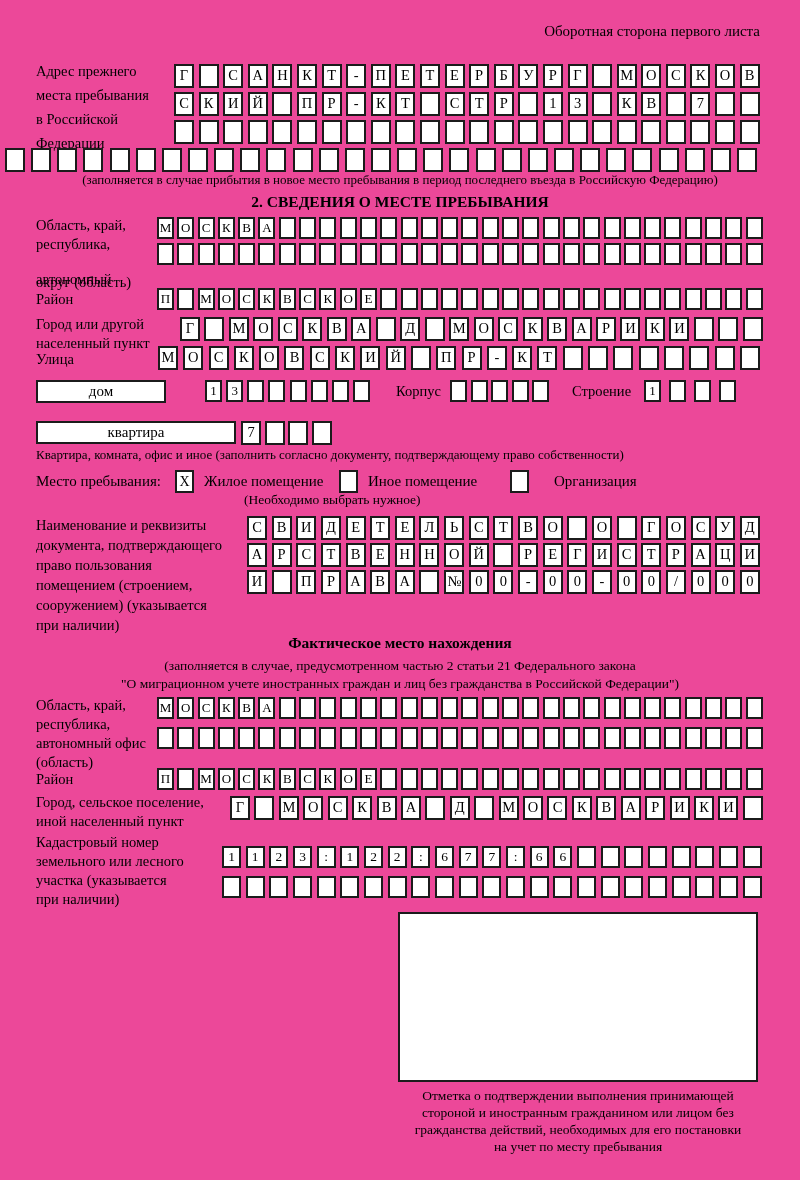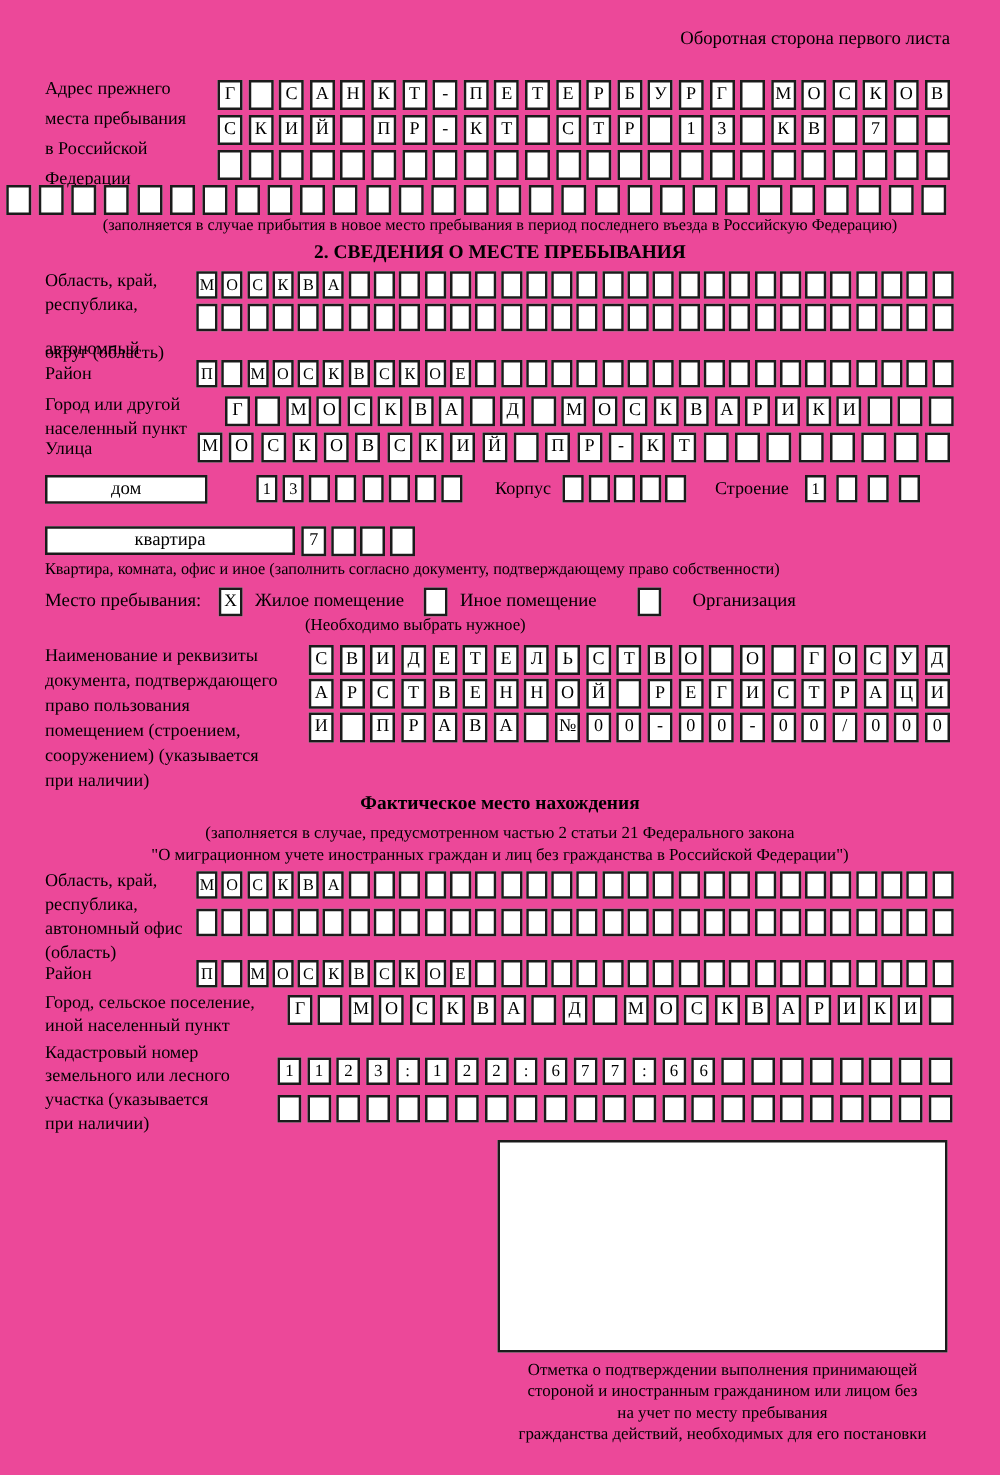--- a/index.html
+++ b/index.html
@@ -627,17 +627,17 @@
       <span class="cell"></span>
       <span class="cell"></span>
       <span class="cell"></span>
       <span class="cell"></span>
     </div>
 
   <div class="stampbox" style="left:398px;top:912px;width:360px;height:170px;"></div>
   <div class="stampnote" style="left:386px;top:1087px;width:384px;">
     <span>Отметка о подтверждении выполнения принимающей</span>
     <span>стороной и иностранным гражданином или лицом без</span>
+    <span>гражданства действий, необходимых для его постановки</span>
     <span>на учет по месту пребывания</span>
-    <span>гражданства действий, необходимых для его постановки</span>
   </div>
 
 </div>
 
 </body></html>

